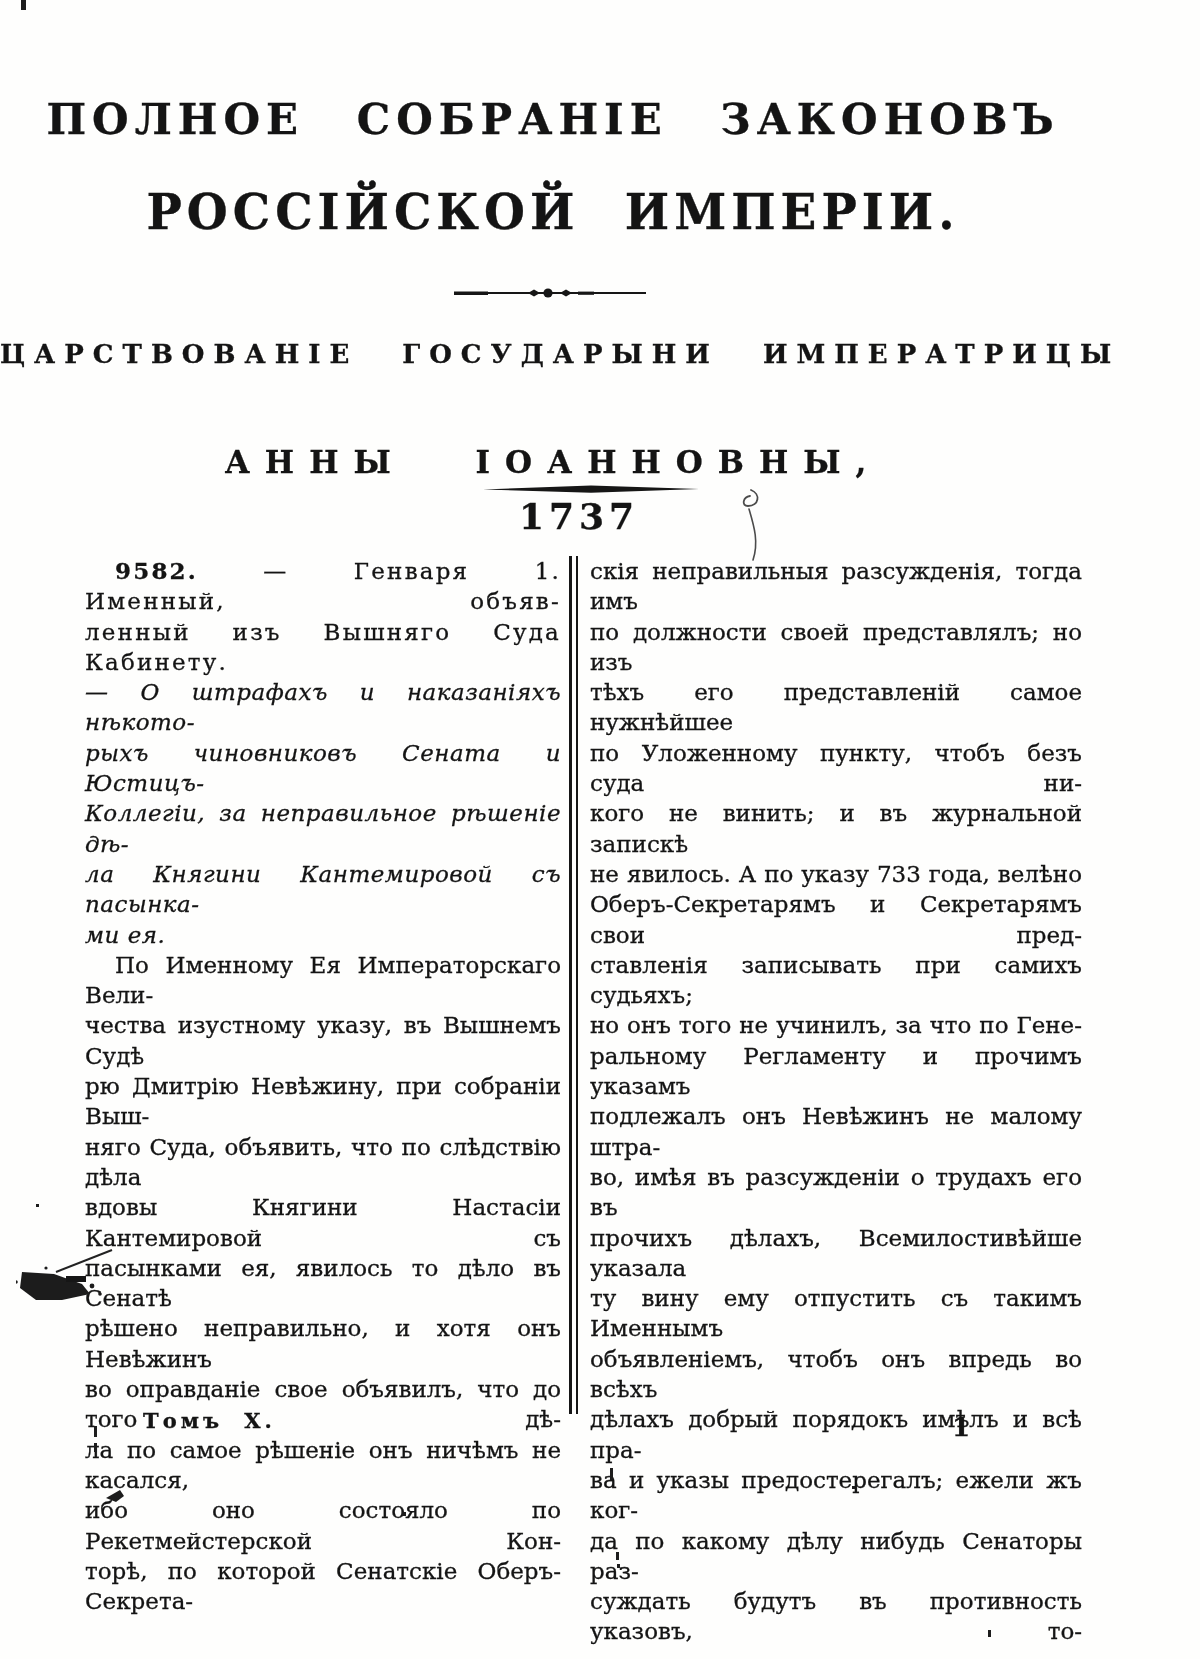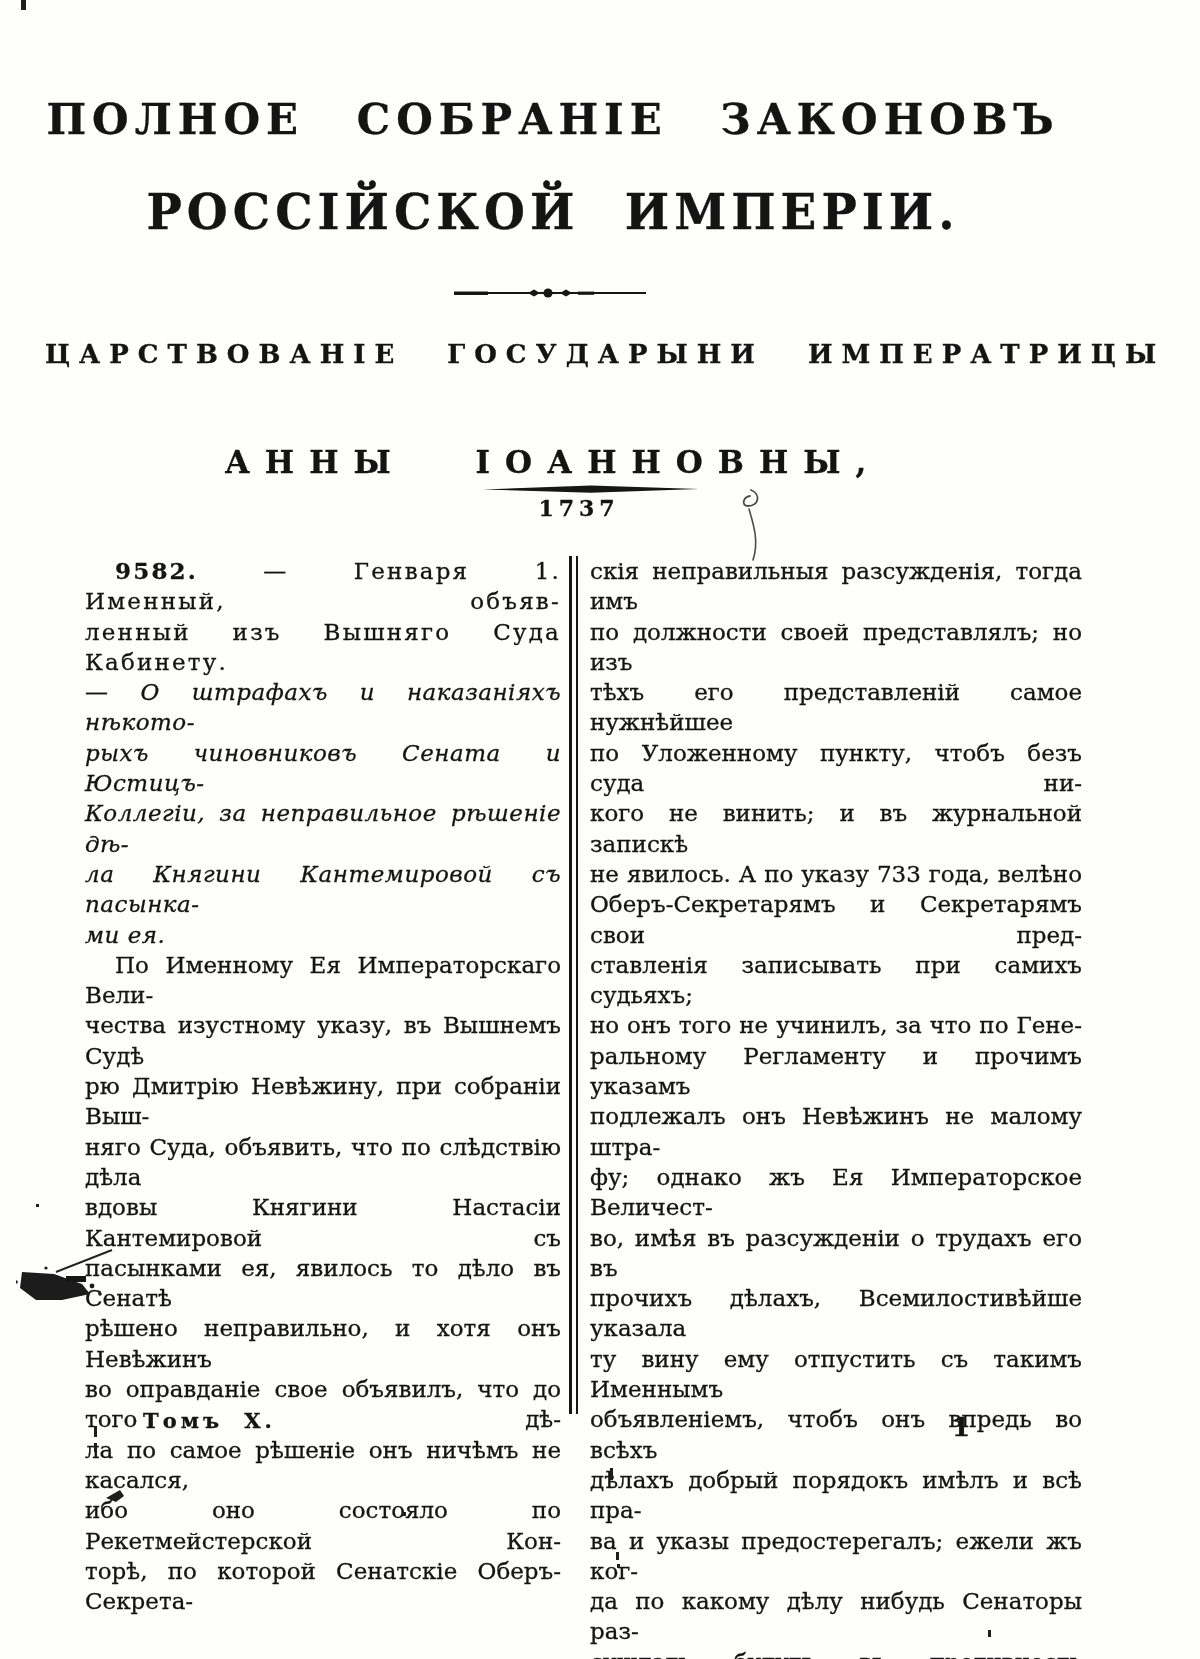--- a/index.html
+++ b/index.html
@@ -5,23 +5,23 @@
   html,body{margin:0;padding:0;background:#e8e8e4;}
   .page{
     position:relative; width:1200px; height:1659px;
     background:#fefefdff; background-color:#fefefd;
     font-family:"DejaVu Serif", serif; color:#141414; overflow:hidden;
     -webkit-text-stroke:0.3px #141414;
   }
   .center-band{position:absolute; left:0; width:1106px; text-align:center; white-space:nowrap;}
   .t1{top:94px;  font-size:42px; font-weight:bold; letter-spacing:6px;  word-spacing:32px; transform:scaleY(1.04);}
   .t2{top:184px; font-size:47px; font-weight:bold; letter-spacing:5px;  word-spacing:24px; transform:scaleY(1.04);}
-  .reign1{top:339px; font-size:26px; font-weight:bold; letter-spacing:9px;  word-spacing:26px;padding-left:45px;}
+  .reign1{top:339px; font-size:26px; font-weight:bold; letter-spacing:9px;  word-spacing:26px;}
   .reign2{top:397px; font-size:31px; font-weight:bold; letter-spacing:15px; word-spacing:44px;margin-top:47px;}
-  .year{top:495px; left:26px; font-size:22px; font-weight:bold; letter-spacing:5px;}
+  .year{top:495px; left:26px; font-size:36px; font-weight:bold; letter-spacing:5px;}
   .orn1{position:absolute; left:452px; top:286px;}
   .orn2{position:absolute; left:483px; top:484px;}
   .squiggle{position:absolute; left:724px; top:482px; opacity:.85;}
 
   .cols{position:absolute; left:85px; top:556px; width:997px;}
   .col{position:absolute; top:0;}
   .col-left{left:0; width:476px;}
   .col-right{left:505px; width:492px;}
   .tl{
     font-size:23px; line-height:30.3px;
@@ -101,21 +101,20 @@
         <div class="tl">по должности своей представлялъ; но изъ</div>
         <div class="tl">тѣхъ его представленій самое нужнѣйшее</div>
         <div class="tl">по Уложенному пункту, чтобъ безъ суда ни-</div>
         <div class="tl">кого не винить; и въ журнальной запискѣ</div>
         <div class="tl">не явилось. А по указу 733 года, велѣно</div>
         <div class="tl">Оберъ-Секретарямъ и Секретарямъ свои пред-</div>
         <div class="tl">ставленія записывать при самихъ судьяхъ;</div>
         <div class="tl">но онъ того не учинилъ, за что по Гене-</div>
         <div class="tl">ральному Регламенту и прочимъ указамъ</div>
         <div class="tl">подлежалъ онъ Невѣжинъ не малому штра-</div>
-        <div class="tl">фу; однако жъ Ея Императорское Величест-</div>
         <div class="tl">во, имѣя въ разсужденіи о трудахъ его въ</div>
         <div class="tl">прочихъ дѣлахъ, Всемилостивѣйше указала</div>
         <div class="tl">ту вину ему отпустить съ такимъ Именнымъ</div>
         <div class="tl">объявленіемъ, чтобъ онъ впредь во всѣхъ</div>
         <div class="tl">дѣлахъ добрый порядокъ имѣлъ и всѣ пра-</div>
         <div class="tl">ва и указы предостерегалъ; ежели жъ ког-</div>
         <div class="tl">да по какому дѣлу нибудь Сенаторы раз-</div>
         <div class="tl">суждать будутъ въ противность указовъ, то-</div>
       </div>
   </div>

